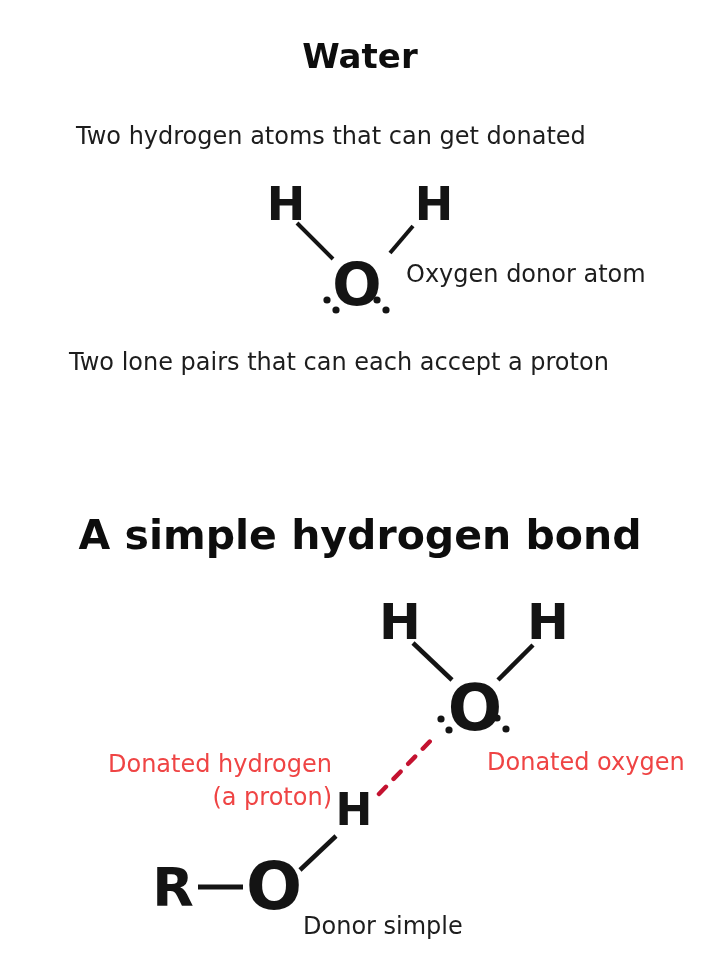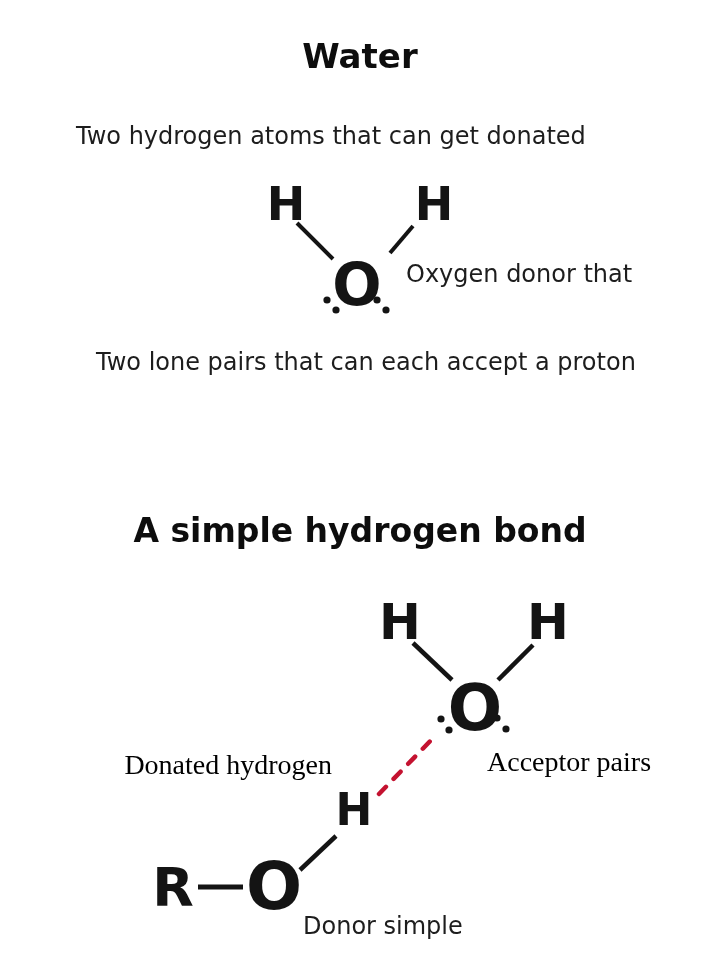--- a/index.html
+++ b/index.html
@@ -24,42 +24,41 @@
   .section-title {
     position: absolute;
     left: 0;
     width: 720px;
     text-align: center;
     font-weight: bold;
     color: #0d0d0d;
     line-height: 1.1;
   }
   .title-water   { top: 38px;  font-size: 34px; }
-  .title-hbond   { top: 513px; font-size: 33px; }
+  .title-hbond   { top: 513px; font-size: 41px; }
   .caption {
     position: absolute;
     font-size: 24px;
     line-height: 1.25;
     color: #1d1d1d;
     white-space: nowrap;
   }
   .atom {
     position: absolute;
     transform: translate(-50%, -50%);
     font-weight: bold;
     color: #141414;
     line-height: 1;
     white-space: nowrap;
   }
   .label-two-line {
     position: absolute;
-    font-size: 28px;
-    color: #000000;
+    font-size: 24px;
+    color: #ef4444;
     white-space: nowrap;
-    font-family: Liberation Serif, serif;
   }
 </style>
 </head>
 <body>
 
 <div class="canvas">
 
   <svg class="bonds-overlay" viewBox="0 0 720 960" xmlns="http://www.w3.org/2000/svg">
 
     <line x1="297" y1="223" x2="333" y2="259" stroke="#141414" stroke-width="4"></line>
@@ -86,38 +85,39 @@
 
   <div>
     <div class="section-title title-water">Water</div>
 
     <div class="caption" style="left:76px; top:121px;">Two hydrogen atoms that can get donated</div>
 
     <span class="atom" style="left:286px; top:204px; font-size:46px;">H</span>
     <span class="atom" style="left:434px; top:204px; font-size:46px;">H</span>
     <span class="atom" style="left:357px; top:285px; font-size:58px;">O</span>
 
-    <div class="caption" style="left:406px; top:259px;">Oxygen donor that</div>
+    <div class="caption" style="left:406px; top:259px;">Oxygen donor atom</div>
 
-    <div class="caption" style="left:96px; top:347px;">Two lone pairs that can each accept a proton</div>
+    <div class="caption" style="left:69px; top:347px;">Two lone pairs that can each accept a proton</div>
   </div>
 
   <div>
     <div class="section-title title-hbond">A simple hydrogen bond</div>
 
     <span class="atom" style="left:400px; top:622px; font-size:50px;">H</span>
     <span class="atom" style="left:548px; top:622px; font-size:50px;">H</span>
     <span class="atom" style="left:475px; top:708px; font-size:64px;">O</span>
 
     <div class="label-two-line" style="right:388px; top:748px; text-align:right; line-height:33px;">
       <div>Donated hydrogen</div>
+      <div>(a proton)</div>
     </div>
 
     <div class="label-two-line" style="left:487px; top:747px; line-height:30px;">
-      <div>Acceptor pairs</div>
+      <div>Donated oxygen</div>
     </div>
 
     <span class="atom" style="left:354px; top:810px; font-size:44px;">H</span>
     <span class="atom" style="left:173px; top:888px; font-size:54px;">R</span>
     <span class="atom" style="left:274px; top:887px; font-size:66px;">O</span>
 
     <div class="caption" style="left:303px; top:911px;">Donor simple</div>
   </div>
 
 </div>

